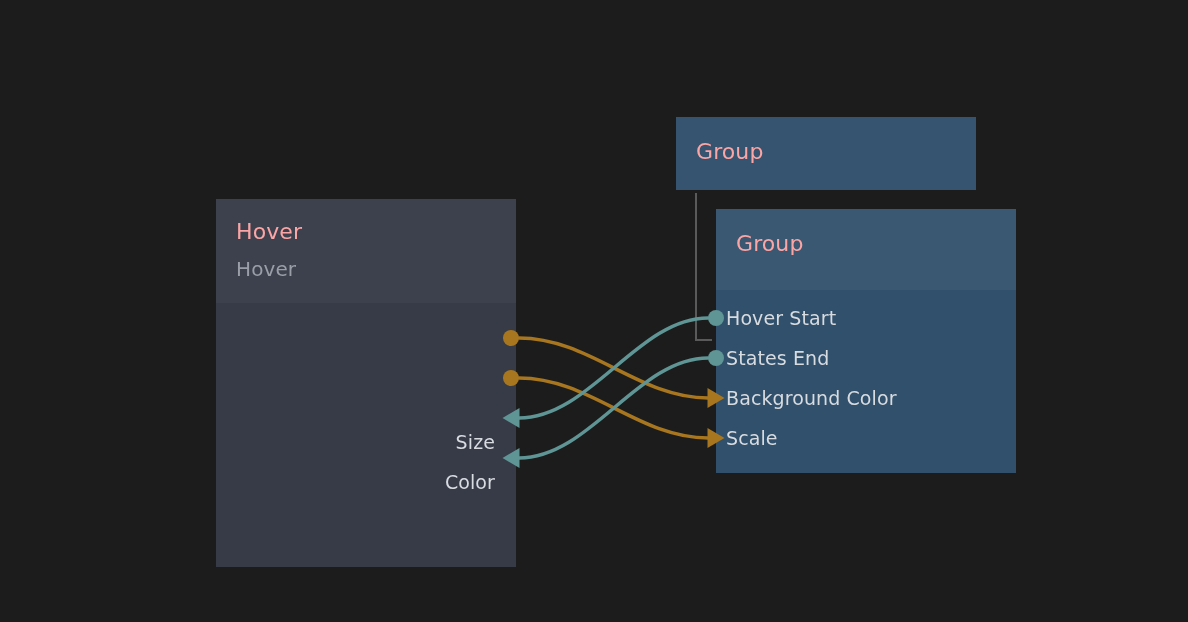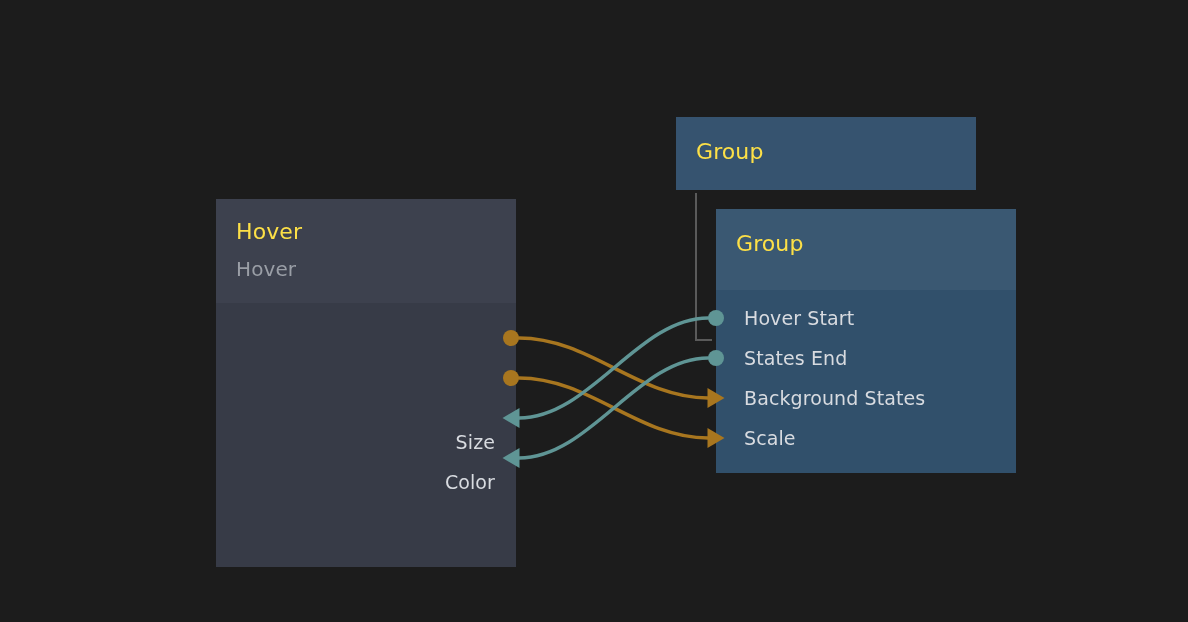--- a/index.html
+++ b/index.html
@@ -32,21 +32,21 @@
     box-sizing: border-box;
     overflow: hidden;
   }
   .node-header {
     box-sizing: border-box;
     width: 100%;
     position: relative;
   }
   .node-title {
     position: absolute;
-    color: #fde047;
+    color: #fca5a5;
     font-size: 22px;
     font-weight: 400;
     letter-spacing: 0.1px;
     white-space: nowrap;
   }
   .node-subtitle {
     position: absolute;
     color: #9a9ea6;
     font-size: 20px;
     font-weight: 400;
@@ -118,21 +118,21 @@
     justify-content: flex-end;
   }
   .port-out .port-label { margin-right: 21px; }
 
   
   .port-in {
     left: 0px;
     transform: translateY(-50%);
     justify-content: flex-start;
   }
-  .port-in .port-label { margin-left: 28px; }
+  .port-in .port-label { margin-left: 10px; }
 
   
   .port-dot {
     position: absolute;
     width: 16px;
     height: 16px;
     border-radius: 50%;
     transform: translate(-50%, -50%);
   }
   .port-arrow {
@@ -191,21 +191,21 @@
       <div class="node-title">Group</div>
     </div>
     <div class="node-body">
       <div class="port port-in" style="top:28px;">
         <span class="port-label">Hover Start</span>
       </div>
       <div class="port port-in" style="top:68px;">
         <span class="port-label">States End</span>
       </div>
       <div class="port port-in" style="top:108px;">
-        <span class="port-label">Background States</span>
+        <span class="port-label">Background Color</span>
       </div>
       <div class="port port-in" style="top:148px;">
         <span class="port-label">Scale</span>
       </div>
     </div>
   </div>
 
   <svg id="edge-layer" viewBox="0 0 1188 622" width="1188" height="622" fill="none">
     <path stroke-width="2" fill="none" stroke-linecap="butt" stroke-linejoin="miter" d="M 696 193 L 696 340 L 712 340" stroke="#5a5a5a"></path>
     <path stroke-width="3.5" fill="none" stroke-linecap="round" d="M 519 338 C 590 338 638 398 708 398" stroke="#a8761f"></path>

